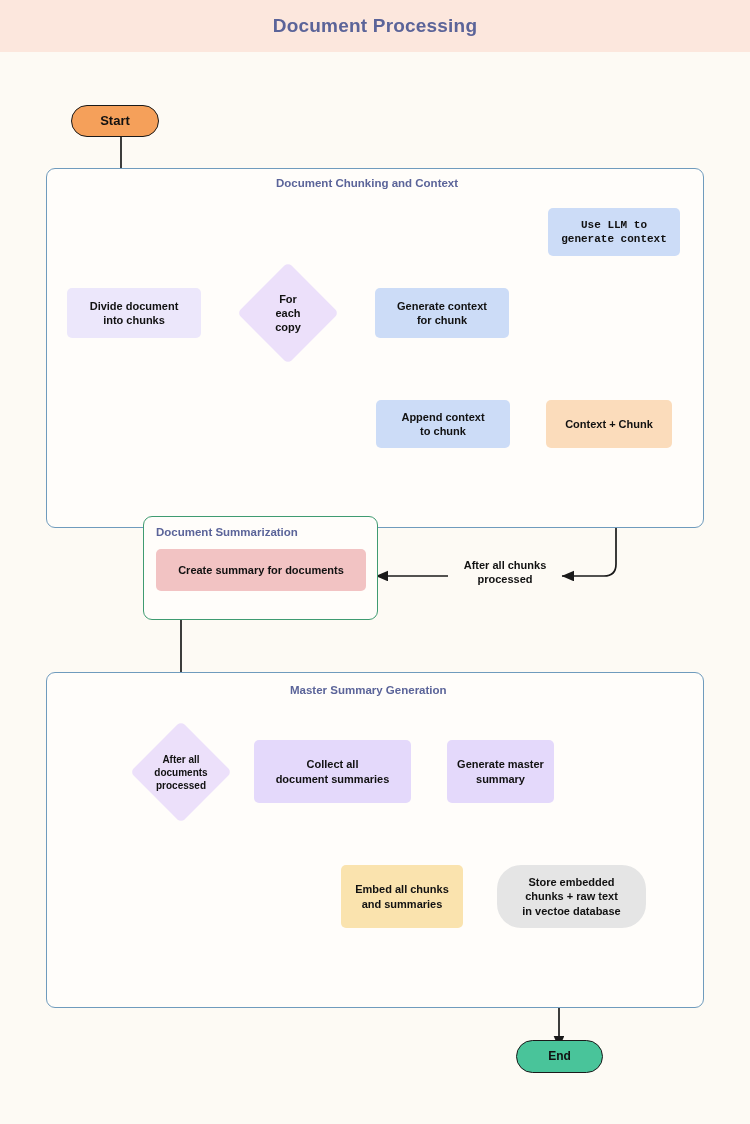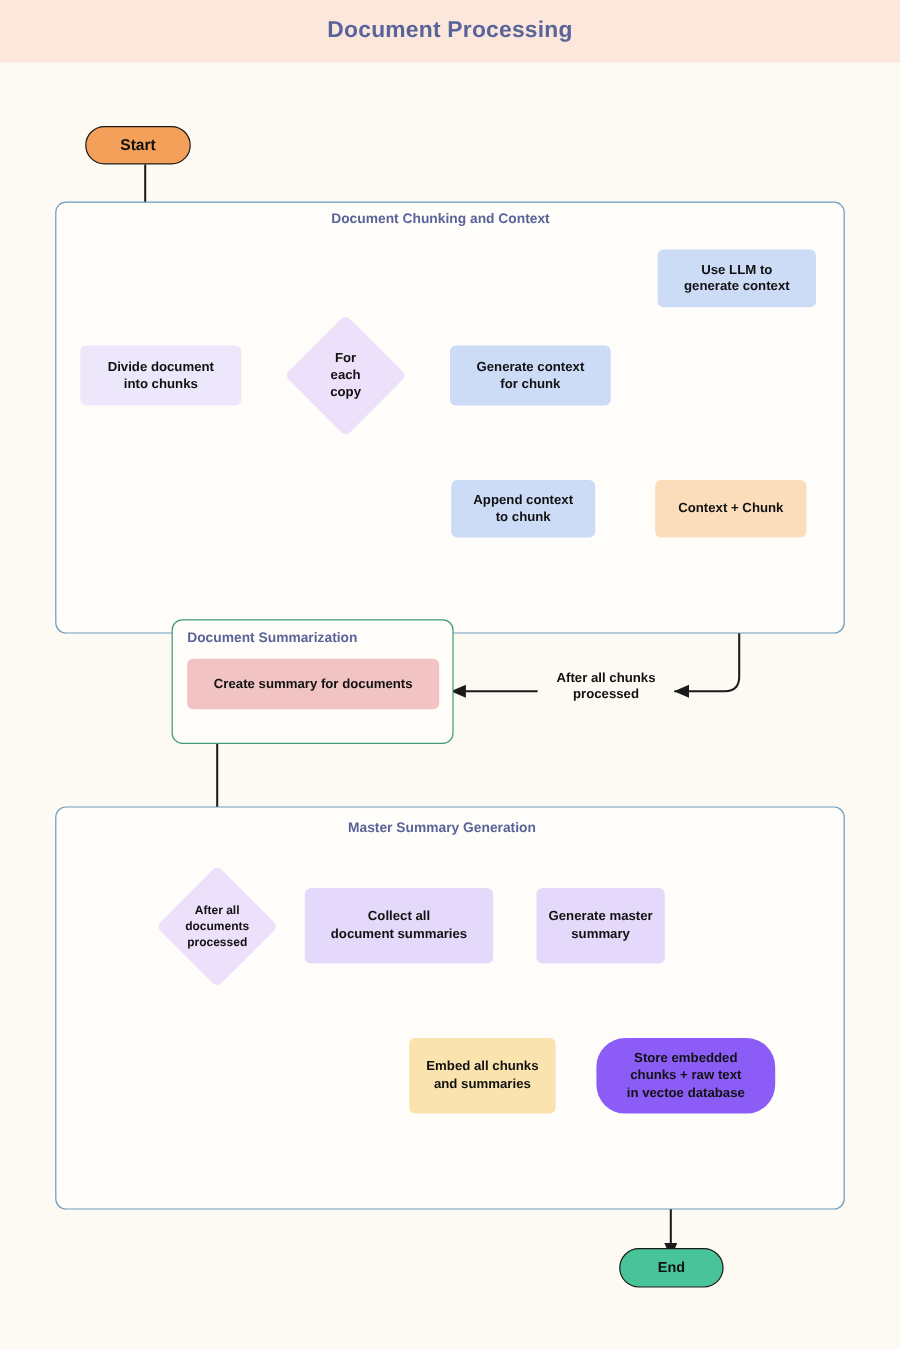--- a/index.html
+++ b/index.html
@@ -192,28 +192,28 @@
     </div>
   </div>
 
   <div class="node rect" style="left:375px; top:236px; width:134px; height:50px; background:#ccdcf7;">
     <span>
       <span>Generate context</span><br>
       <span>for chunk</span>
     </span>
   </div>
 
-  <div class="node rect" style="left:548px; top:156px; width:132px; height:48px; background:#ccdcf7;">
+  <div class="node rect" style="left:548px; top:156px; width:132px; height:48px; background:#ccdcf7;font-family:Liberation Mono, monospace;">
     <span>
       <span>Use LLM to</span><br>
       <span>generate context</span>
     </span>
   </div>
 
-  <div class="node rect" style="left:376px; top:348px; width:120px; height:48px; background:#ccdcf7;">
+  <div class="node rect" style="left:376px; top:348px; width:134px; height:48px; background:#ccdcf7;">
     <span>
       <span>Append context</span><br>
       <span>to chunk</span>
     </span>
   </div>
 
   <div class="node rect" style="left:546px; top:348px; width:126px; height:48px; background:#fbdcbb;">
     <span>Context + Chunk</span>
   </div>
 
@@ -246,21 +246,21 @@
     </span>
   </div>
 
   <div class="node rect" style="left:341px; top:813px; width:122px; height:63px; background:#fae3ae;">
     <span>
       <span>Embed all chunks</span><br>
       <span>and summaries</span>
     </span>
   </div>
 
-  <div class="node rect" style="left:497px; top:813px; width:149px; height:63px; background:#8b5cf6;border-radius:24px;">
+  <div class="node rect" style="left:497px; top:813px; width:149px; height:63px; background:#e5e5e5;border-radius:24px;">
     <span>
       <span>Store embedded</span><br>
       <span>chunks + raw text</span><br>
       <span>in vectoe database</span>
     </span>
   </div>
 
   <div class="node stadium" style="left:516px; top:988px; width:87px; height:33px; background:#49c49a; font-size:12px;">
     <span>End</span>
   </div>

